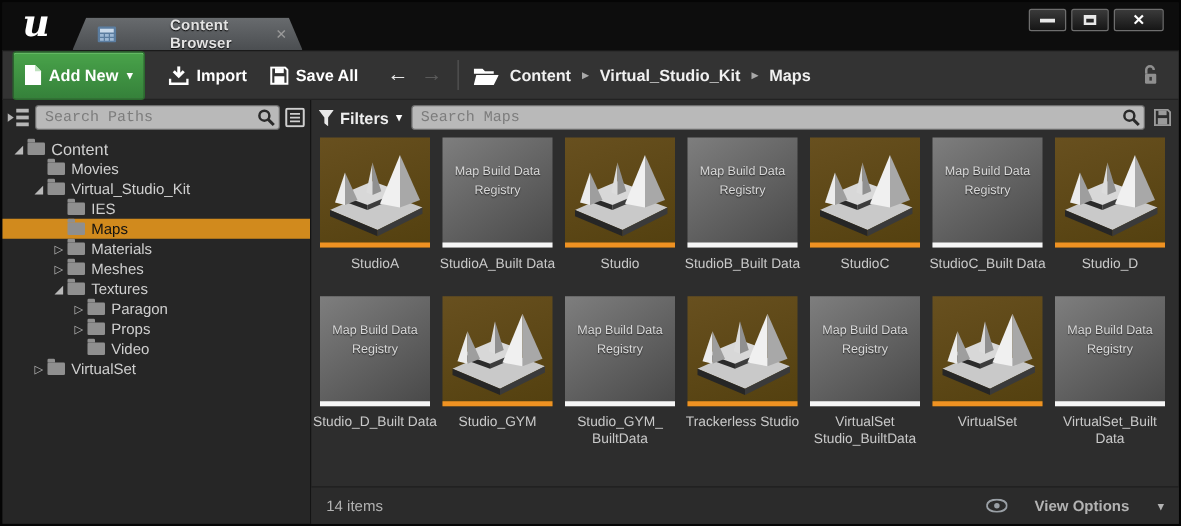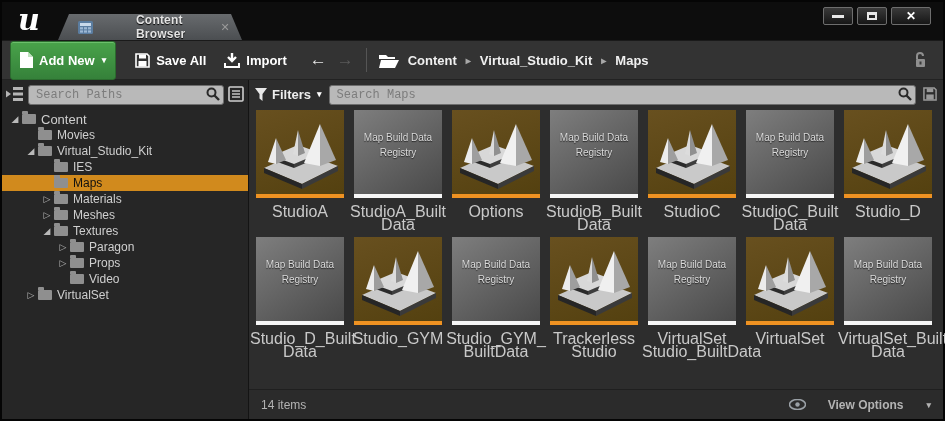--- a/index.html
+++ b/index.html
@@ -83,21 +83,21 @@
   .tile { width:92px; margin:0 6px 4px 0; cursor:pointer; }
   .thumb { width:88px; height:88px; margin:0 auto; position:relative; }
   .thumb.map { background:linear-gradient(160deg,#68501f,#53400f); }
   .thumb.registry { background:linear-gradient(145deg,#7e7e7e,#484848); }
   .strip { position:absolute; left:0; right:0; bottom:0; height:4px; }
   .thumb.map .strip { background:#ef9222; }
   .thumb.registry .strip { background:#f6f6f6; }
   .overlay { position:absolute; left:4px; right:4px; top:20px; text-align:center;
              color:#d9d9d9; font-size:10px; line-height:15px; text-shadow:0 1px 1px #222; }
   .tile-label { width:100px; margin:7px -4px 0; min-height:28px; text-align:center;
-                color:#c9c9c9; font-size:16px; line-height:13px; }
+                color:#c9c9c9; font-size:11px; line-height:13px; }
   .thumb svg { position:absolute; inset:0; }
 
   
   .bottom { position:absolute; left:0; right:0; bottom:0; height:30px; background:#2b2b2b;
             border-top:1px solid #1f1f1f; display:flex; align-items:center; padding:0 12px;
             color:#b3b3b3; font-size:12px;justify-content:flex-end; }
   .view-opts { margin-left:auto; display:flex; align-items:center; gap:22px; cursor:pointer;font-weight:bold; }
   .view-opts .caret { color:#b3b3b3; }
 </style>
 </head>
@@ -137,33 +137,33 @@
   <div class="toolbar">
     <div class="btn btn-addnew">
       <svg width="13" height="16" viewBox="0 0 13 16">
         <path d="M0 0 h8 l5 5 v11 h-13 z" fill="#fff"></path>
         <path d="M8 0 l5 5 h-5 z" fill="#bfe3bf"></path>
       </svg>
       <span>Add New</span>
       <span class="caret">▾</span>
     </div>
     <div class="btn">
+      <svg width="16" height="15" viewBox="0 0 16 15">
+        <path d="M8 0 v7 M4 4 l4 4 l4 -4" stroke="#fff" stroke-width="2.4" fill="none"></path>
+        <path d="M1 10 v4 h14 v-4" stroke="#fff" stroke-width="2" fill="none"></path>
+      </svg>
+      <span>Import</span>
+    </div>
+    <div class="btn">
       <svg width="15" height="15" viewBox="0 0 15 15">
         <path d="M1 1 h11 l2 2 v11 h-13 z" fill="none" stroke="#fff" stroke-width="1.6"></path>
         <rect x="4" y="1.5" width="7" height="4" fill="#fff"></rect>
         <rect x="3.5" y="8" width="8" height="5.5" fill="#fff"></rect>
       </svg>
       <span>Save All</span>
-    </div>
-    <div class="btn">
-      <svg width="16" height="15" viewBox="0 0 16 15">
-        <path d="M8 0 v7 M4 4 l4 4 l4 -4" stroke="#fff" stroke-width="2.4" fill="none"></path>
-        <path d="M1 10 v4 h14 v-4" stroke="#fff" stroke-width="2" fill="none"></path>
-      </svg>
-      <span>Import</span>
     </div>
     <div class="nav-arrows">
       <span class="nav-back">←</span>
       <span class="nav-fwd">→</span>
     </div>
     <div class="vsep"></div>
     <div class="crumbs">
       <svg width="20" height="15" viewBox="0 0 20 15">
         <path d="M0 2 h7 l2 2 h7 v2 h-16 z" fill="#fff"></path>
         <path d="M2 7 h18 l-4 8 h-16 z" fill="#fff"></path>
@@ -332,21 +332,21 @@
                 <polygon points="38,54 64,43 64,47 38,58" fill="#3d3d3d"></polygon>
                 <polygon points="64,14 48,53 64,56" fill="#f0f0f0"></polygon>
                 <polygon points="64,14 64,56 80,50" fill="#a8a8a8"></polygon>
                 <polygon points="20,28 12,52 20,54" fill="#ececec"></polygon>
                 <polygon points="20,28 20,54 30,50" fill="#9e9e9e"></polygon>
                 <polygon points="42,20 37,44 42,46" fill="#dcdcdc"></polygon>
                 <polygon points="42,20 42,46 49,43" fill="#909090"></polygon>
               </svg>
               <div class="strip"></div>
             </div>
-            <div class="tile-label">Options</div>
+            <div class="tile-label">Studio</div>
           </div>
           <div class="tile">
             <div class="thumb registry">
               <div class="overlay">Map Build Data Registry</div>
               <div class="strip"></div>
             </div>
             <div class="tile-label">StudioB_Built Data</div>
           </div>
           <div class="tile">
             <div class="thumb map">

